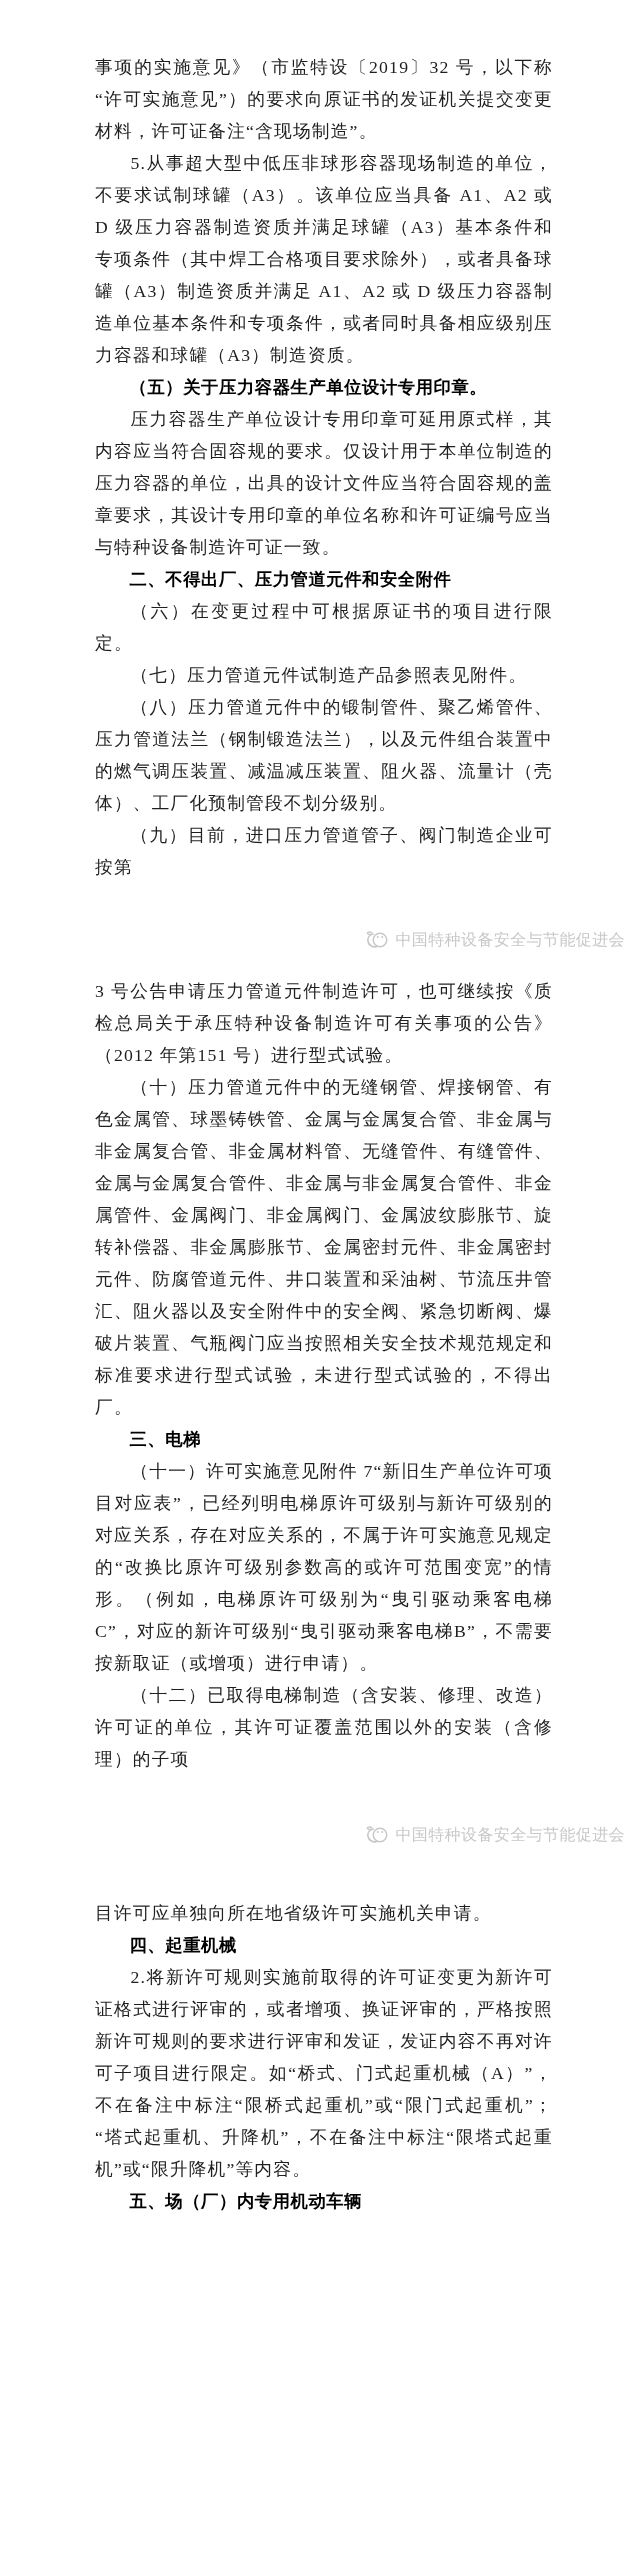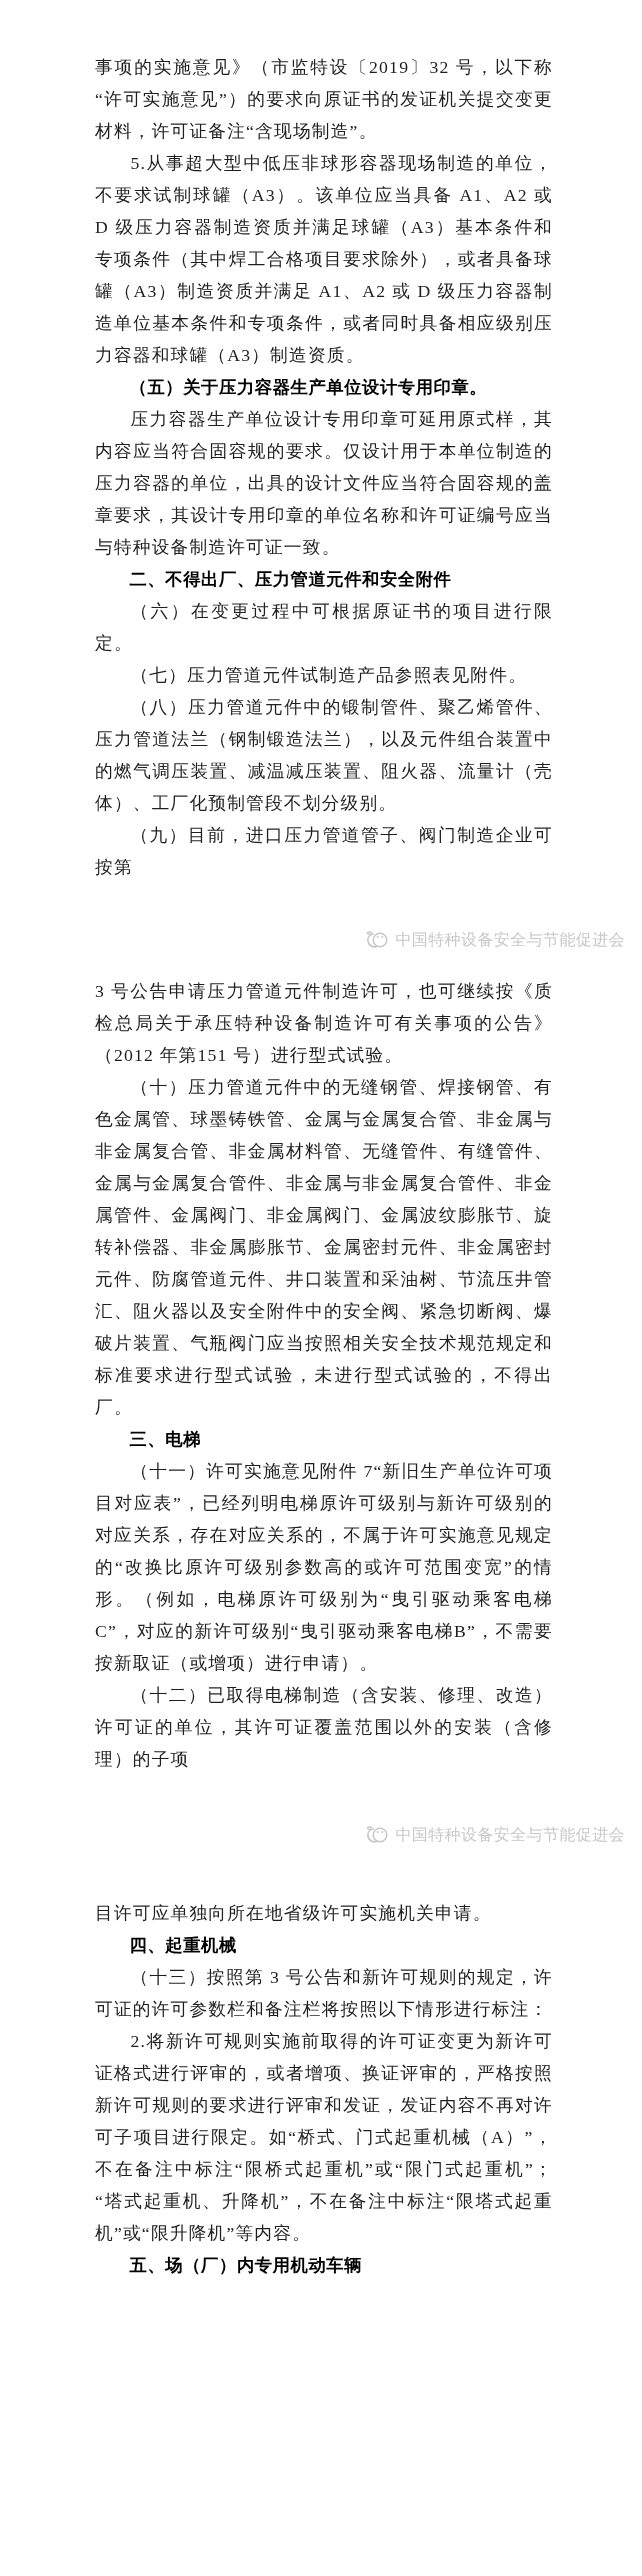--- a/index.html
+++ b/index.html
@@ -105,18 +105,17 @@
           <circle cx="18" cy="12" r="1.3" fill="#c8c8c8"></circle>
           <circle cx="24" cy="12" r="1.3" fill="#c8c8c8"></circle>
         </svg>
       </span>
       <span class="wm-text">中国特种设备安全与节能促进会</span>
     </div>
   </div>
 
   <p class="para cont">目许可应单独向所在地省级许可实施机关申请。</p>
   <h2 class="h1">四、起重机械</h2>
-  <p class="para">（十三）按照第 3 号公告和新许可规则的规定，许可证的许可参数栏和备注栏将按照以下情形进行标注：</p>
   <p class="para">2.将新许可规则实施前取得的许可证变更为新许可证格式进行评审的，或者增项、换证评审的，严格按照新许可规则的要求进行评审和发证，发证内容不再对许可子项目进行限定。如“桥式、门式起重机械（A）”，不在备注中标注“限桥式起重机”或“限门式起重机”；“塔式起重机、升降机”，不在备注中标注“限塔式起重机”或“限升降机”等内容。</p>
   <h2 class="h1">五、场（厂）内专用机动车辆</h2>
 
 </main>
 
 
 </body></html>

